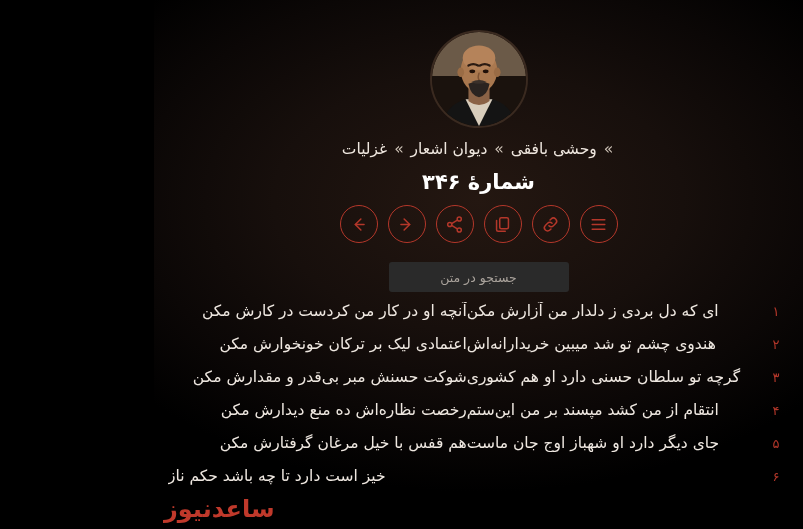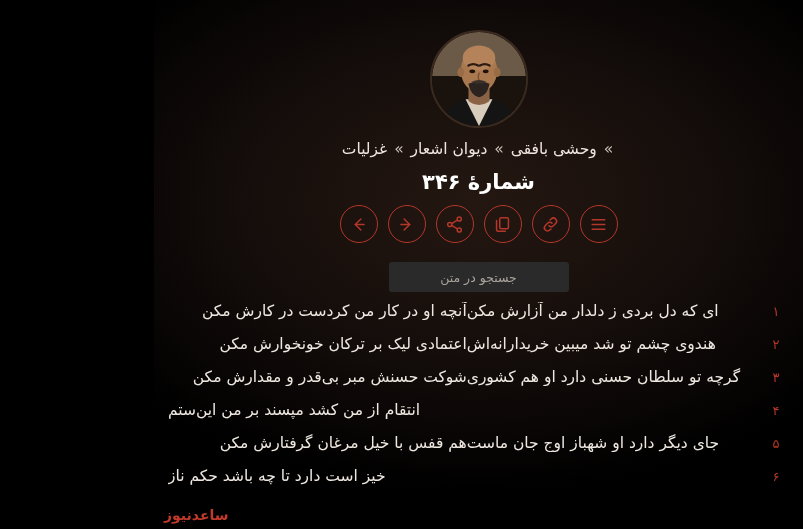--- a/index.html
+++ b/index.html
@@ -124,21 +124,21 @@
     overflow: hidden;
   }
   .hemistich.first { text-align: left; padding-right: 4px; }
   .hemistich.second { text-align: right; padding-left: 58px; }
 
   
   .watermark {
     position: absolute;
     bottom: 6px; left: 10px;
     color: #c0392b;
-    font-size: 14px;
+    font-size: 24px;
     font-weight: bold;
     direction: rtl;
     text-shadow: 0 1px 2px #000;
   }
 </style>
 </head>
 <body>
 
 <div class="page">
 
@@ -267,20 +267,21 @@
 
     <div class="verse-row">
       <div class="verse-num">۳</div>
       <div class="hemistich first">گرچه تو سلطان حسنی دارد او هم کشوری</div>
       <div class="hemistich second">شوکت حسنش مبر بی‌قدر و مقدارش مکن</div>
     </div>
 
     <div class="verse-row">
       <div class="verse-num">۴</div>
       <div class="hemistich first">انتقام از من کشد مپسند بر من این‌ستم</div>
+      <div class="hemistich second">رخصت نظاره‌اش ده منع دیدارش مکن</div>
     </div>
 
     <div class="verse-row">
       <div class="verse-num">۵</div>
       <div class="hemistich first">جای دیگر دارد او شهباز اوج جان ماست</div>
       <div class="hemistich second">هم قفس با خیل مرغان گرفتارش مکن</div>
     </div>
 
     <div class="verse-row">
       <div class="verse-num">۶</div>

